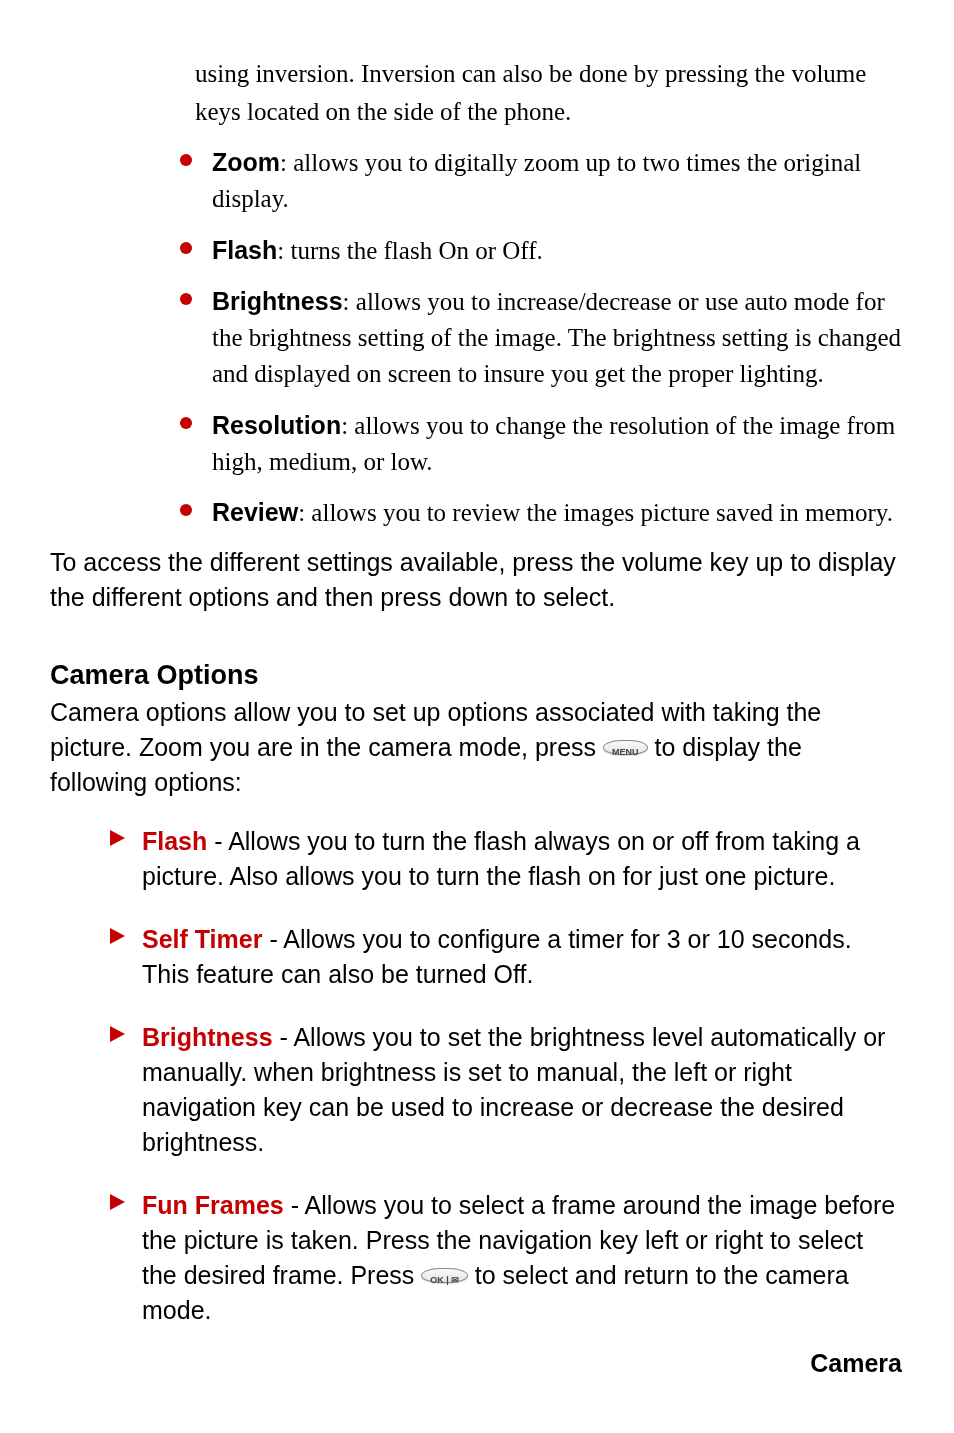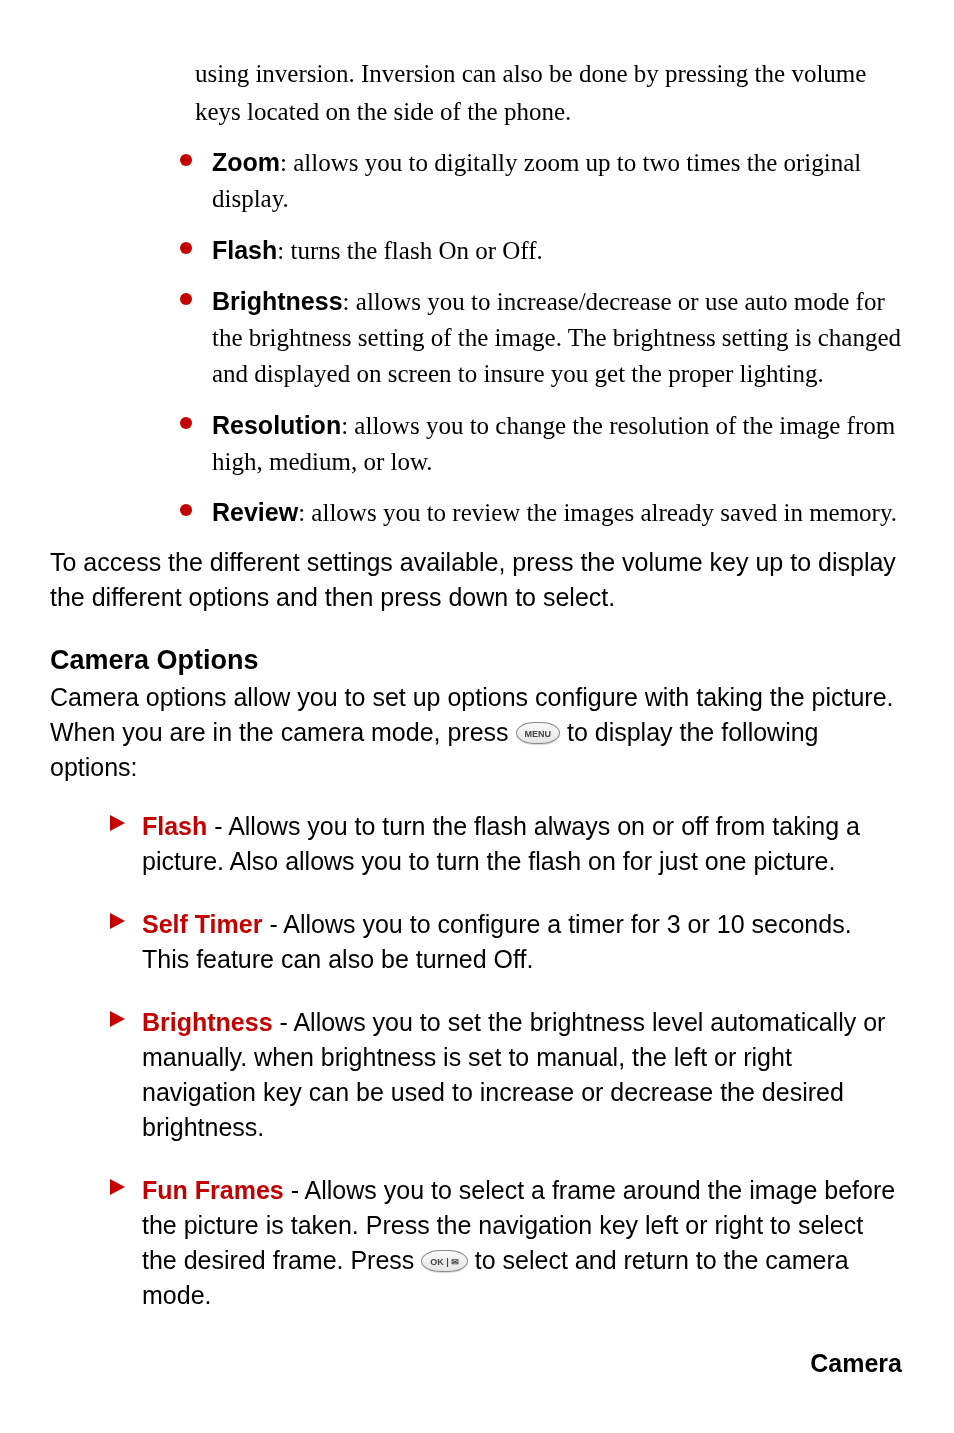--- a/index.html
+++ b/index.html
@@ -54,21 +54,21 @@
       line-height: 1.4;
       font-family: Liberation Sans, sans-serif;
       font-stretch: condensed;
       margin-bottom: 20px;
     }
     .section-heading {
       font-size: 27px;
       font-weight: bold;
       font-family: "Arial Narrow", Arial, sans-serif;
       font-stretch: condensed;
-      margin-top: 30px;
+      margin-top: 45px;
       margin-bottom: 4px;
       color: #000;
     }
     .intro-para {
       font-size: 25px;
       line-height: 1.4;
       font-family: "Arial Narrow", Arial, sans-serif;
       font-stretch: condensed;
       margin-bottom: 24px;
     }
@@ -98,21 +98,21 @@
     .red-bold {
       color: #c40000;
       font-weight: bold;
       font-family: Arial, Helvetica, sans-serif;
     }
     .key-button {
       display: inline-block;
       vertical-align: middle;
       border: 1px solid #888;
       border-radius: 50% / 60%;
-      height: 22px;
+      height: 15px;
       padding: 0 8px;
       font-size: 9px;
       font-weight: bold;
       line-height: 22px;
       background: linear-gradient(180deg, #fafafa 0%, #e4e4e4 100%);
       color: #444;
       font-family: Arial, Helvetica, sans-serif;
       box-shadow: 0 1px 1px rgba(0,0,0,0.15);
       position: relative;
       top: -2px;
@@ -147,30 +147,30 @@
   <li class="bullet-item serif">
     <span class="red-bullet"></span>
     <span class="bold-label">Brightness</span><span>: allows you to increase/decrease or use auto mode for the brightness setting of the image. The brightness setting is changed and displayed on screen to insure you get the proper lighting.</span>
   </li>
   <li class="bullet-item serif">
     <span class="red-bullet"></span>
     <span class="bold-label">Resolution</span><span>: allows you to change the resolution of the image from high, medium, or low.</span>
   </li>
   <li class="bullet-item serif">
     <span class="red-bullet"></span>
-    <span class="bold-label">Review</span><span>: allows you to review the images already saved in memory.</span>
+    <span class="bold-label">Review</span><span>: allows you to review the images picture saved in memory.</span>
   </li>
 </ul>
 
 <p class="body-para">To access the different settings available, press the volume key up to display the different options and then press down to select.</p>
 
 <h2 class="section-heading">Camera Options</h2>
 
 <p class="intro-para">
-  <span>Camera options allow you to set up options configure with taking the picture. When you are in the camera mode, press </span><span class="inline-key-wrap"><span class="key-button">MENU</span></span><span> to display the following options:</span>
+  <span>Camera options allow you to set up options associated with taking the picture. Zoom you are in the camera mode, press </span><span class="inline-key-wrap"><span class="key-button">MENU</span></span><span> to display the following options:</span>
 </p>
 
 <ul class="arrow-list">
   <li class="arrow-item">
     <span class="red-arrow"></span>
     <span class="red-bold">Flash</span><span> - Allows you to turn the flash always on or off from taking a picture. Also allows you to turn the flash on for just one picture.</span>
   </li>
   <li class="arrow-item">
     <span class="red-arrow"></span>
     <span class="red-bold">Self Timer</span><span> - Allows you to configure a timer for 3 or 10 seconds. This feature can also be turned Off.</span>

